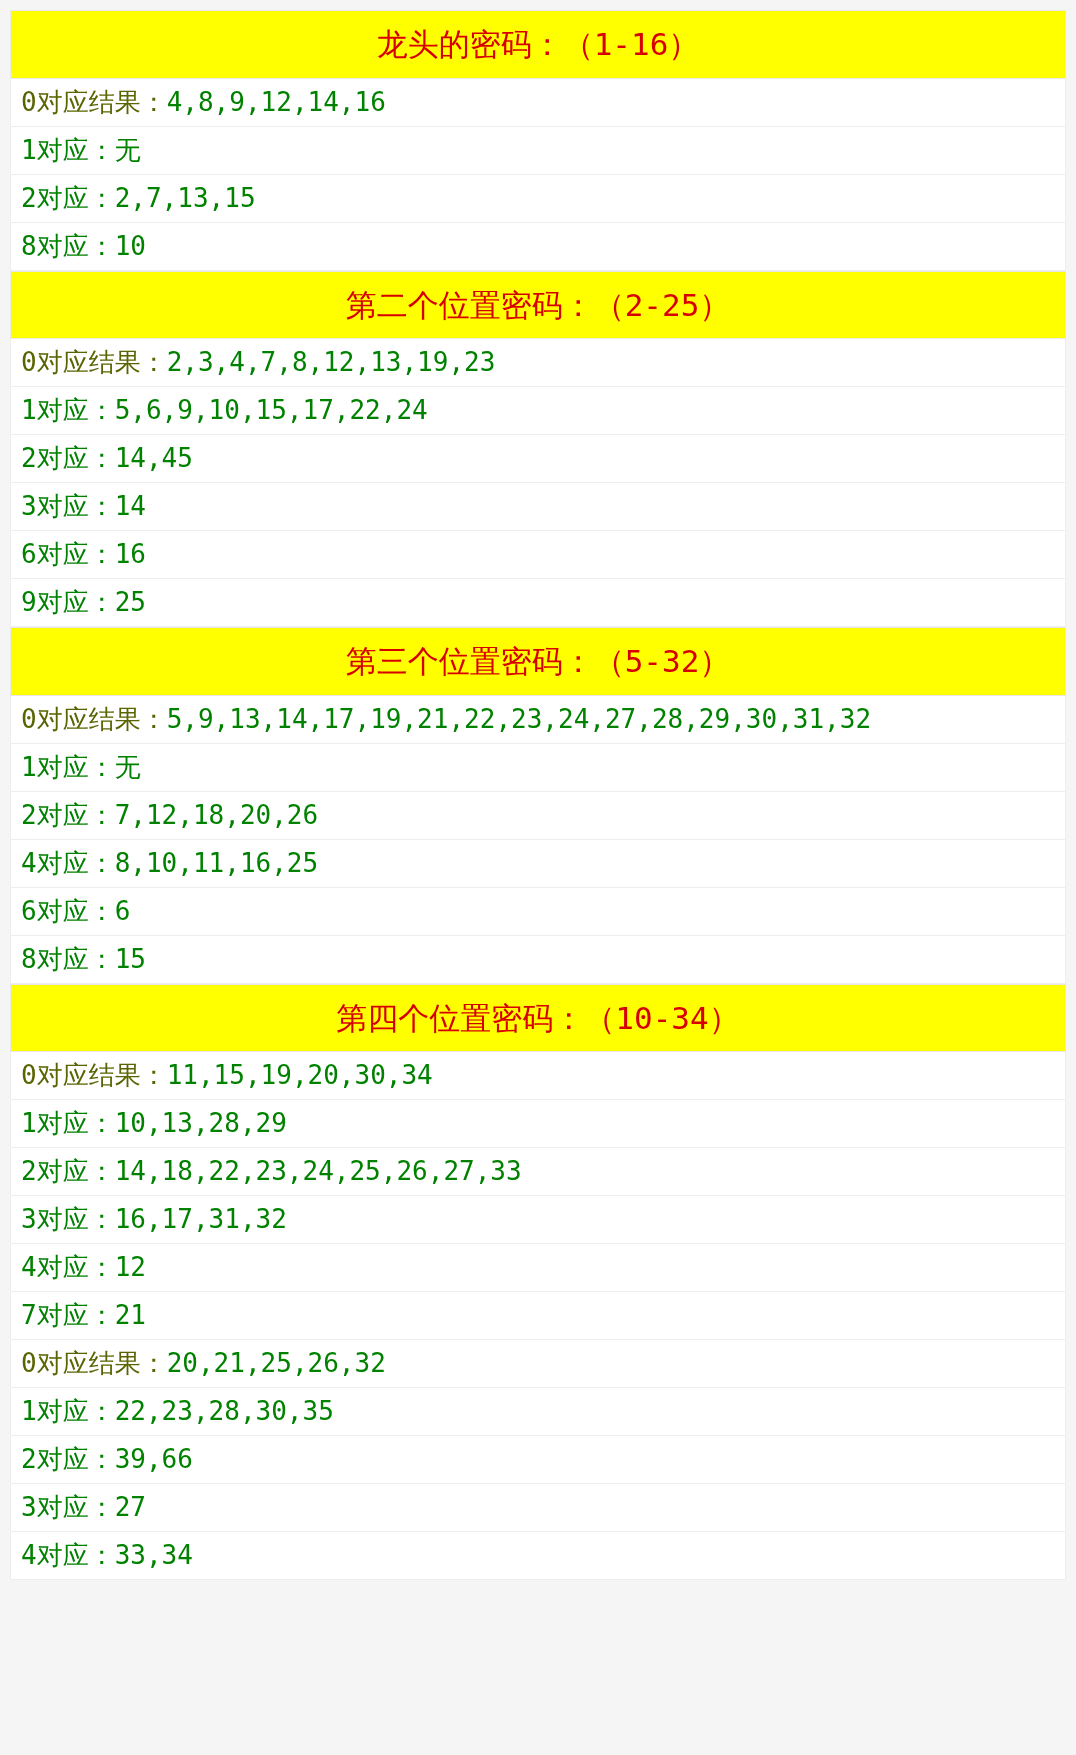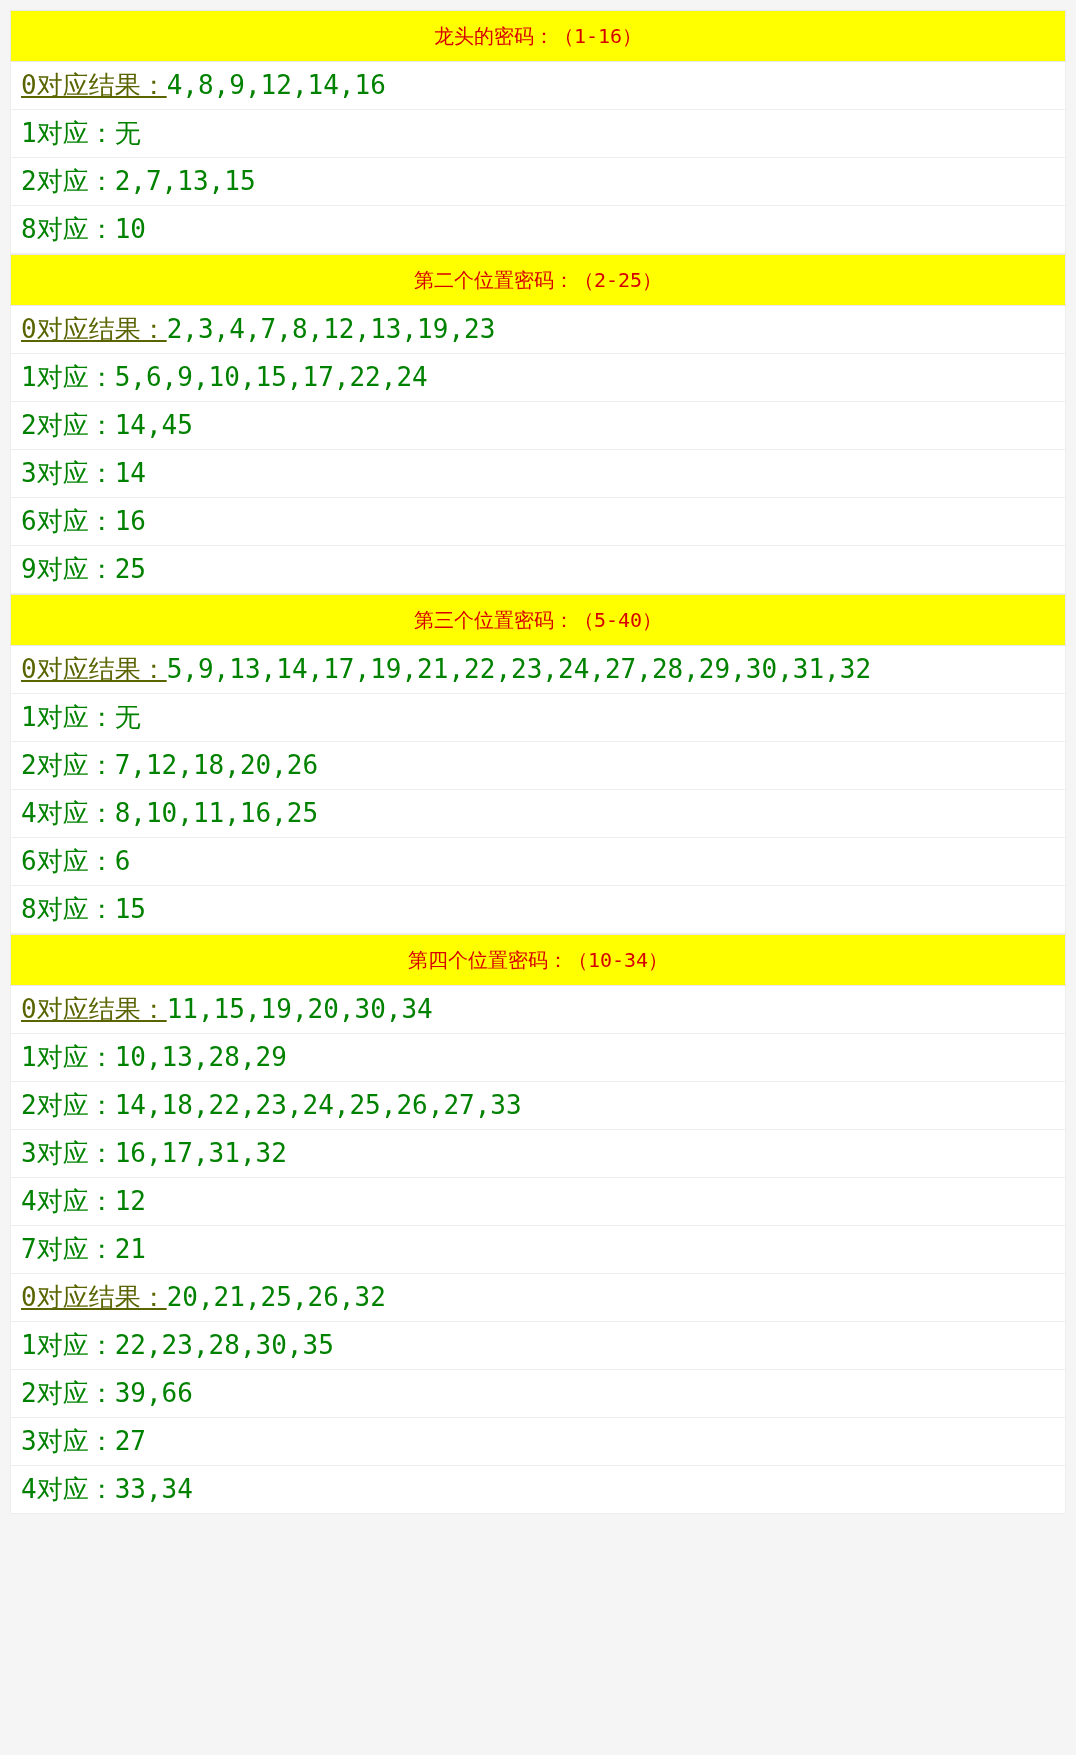--- a/index.html
+++ b/index.html
@@ -11,37 +11,37 @@
       padding: 10px;
       width: 1076px;
     }
     .section { margin-bottom: 0; }
     .section-header {
       background: #ffff00;
       color: #d70000;
       text-align: center;
       padding: 10px 8px;
       font-weight: normal;
-      font-size: 20px;
+      font-size: 31px;
       border: 1px solid #e8e8e8;
     }
     .row {
       background: #ffffff;
       color: #008200;
       padding: 4px 10px;
       border-left: 1px solid #eeeeee;
       border-right: 1px solid #eeeeee;
       border-bottom: 1px solid #eeeeee;
       font-family: "Microsoft YaHei", "Consolas", monospace;
       white-space: nowrap;
       overflow: hidden;
     }
     .row .key { display: inline; }
     .row .val { display: inline; }
-    .row.first .key { color: #5a6400; text-decoration: underline; }
+    .row.first .key { color: #5a6400; }
   </style>
 </head>
 <body>
 
 <div id="root">
     <div class="section">
       <div class="section-header">龙头的密码：（1-16）</div>
       <div class="row first"><span class="key">0对应结果：</span><span class="val">4,8,9,12,14,16</span></div>
       <div class="row"><span class="key">1对应：</span><span class="val">无</span></div>
       <div class="row"><span class="key">2对应：</span><span class="val">2,7,13,15</span></div>
@@ -50,21 +50,21 @@
     <div class="section">
       <div class="section-header">第二个位置密码：（2-25）</div>
       <div class="row first"><span class="key">0对应结果：</span><span class="val">2,3,4,7,8,12,13,19,23</span></div>
       <div class="row"><span class="key">1对应：</span><span class="val">5,6,9,10,15,17,22,24</span></div>
       <div class="row"><span class="key">2对应：</span><span class="val">14,45</span></div>
       <div class="row"><span class="key">3对应：</span><span class="val">14</span></div>
       <div class="row"><span class="key">6对应：</span><span class="val">16</span></div>
       <div class="row"><span class="key">9对应：</span><span class="val">25</span></div>
     </div>
     <div class="section">
-      <div class="section-header">第三个位置密码：（5-40）</div>
+      <div class="section-header">第三个位置密码：（5-32）</div>
       <div class="row first"><span class="key">0对应结果：</span><span class="val">5,9,13,14,17,19,21,22,23,24,27,28,29,30,31,32</span></div>
       <div class="row"><span class="key">1对应：</span><span class="val">无</span></div>
       <div class="row"><span class="key">2对应：</span><span class="val">7,12,18,20,26</span></div>
       <div class="row"><span class="key">4对应：</span><span class="val">8,10,11,16,25</span></div>
       <div class="row"><span class="key">6对应：</span><span class="val">6</span></div>
       <div class="row"><span class="key">8对应：</span><span class="val">15</span></div>
     </div>
     <div class="section">
       <div class="section-header">第四个位置密码：（10-34）</div>
       <div class="row first"><span class="key">0对应结果：</span><span class="val">11,15,19,20,30,34</span></div>

